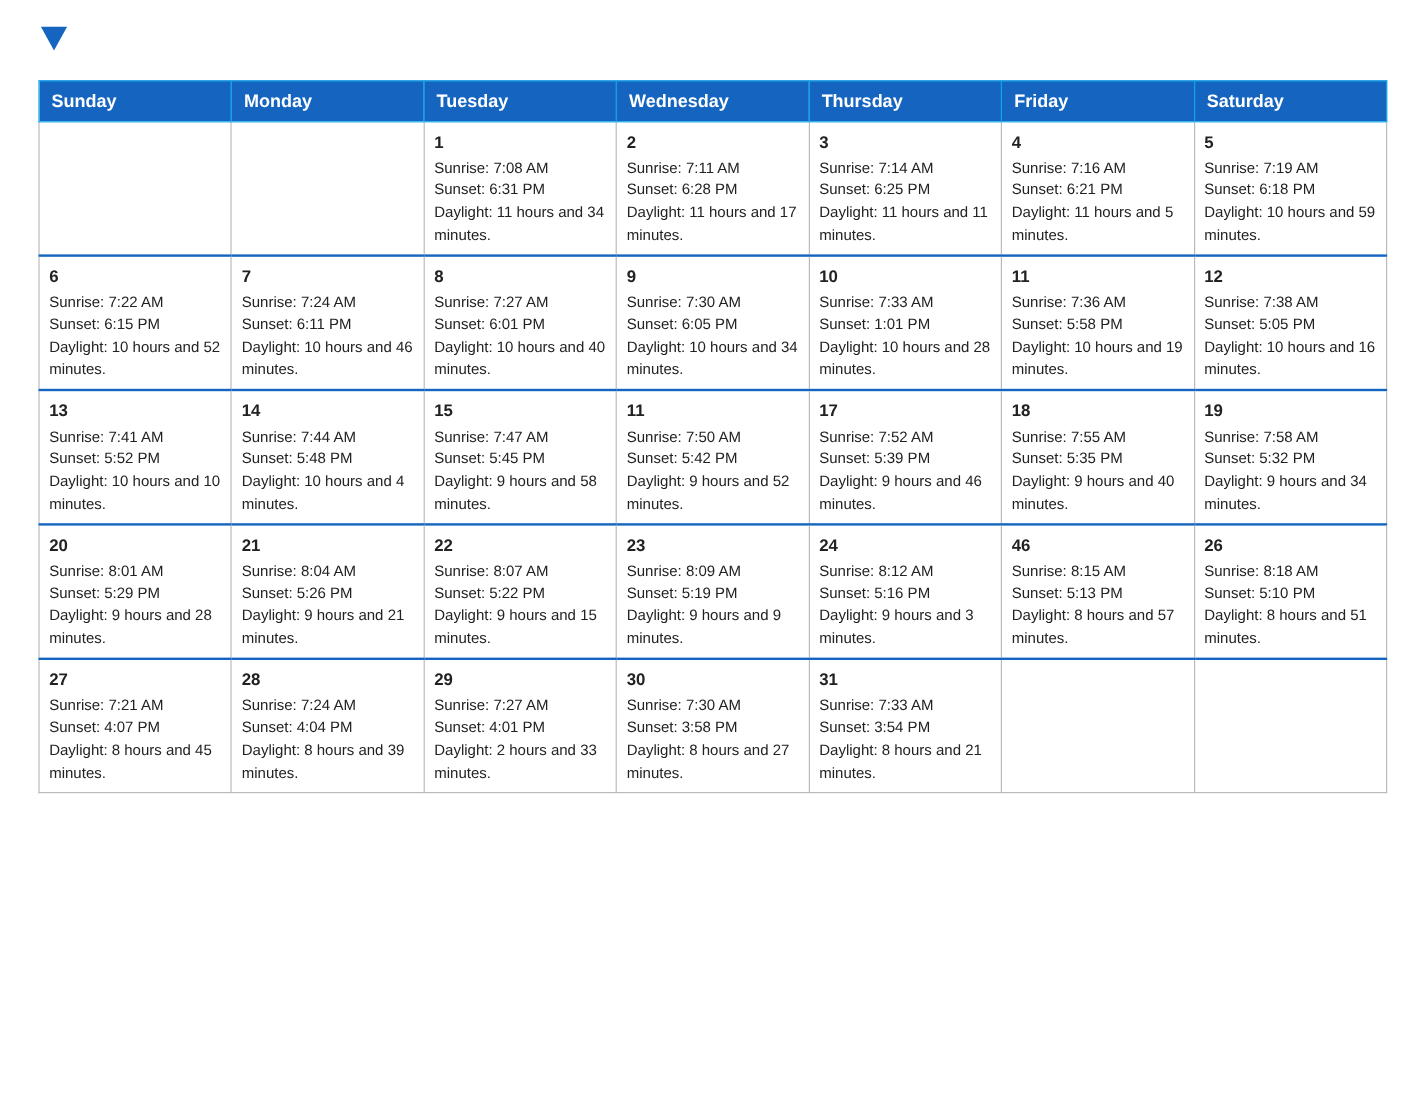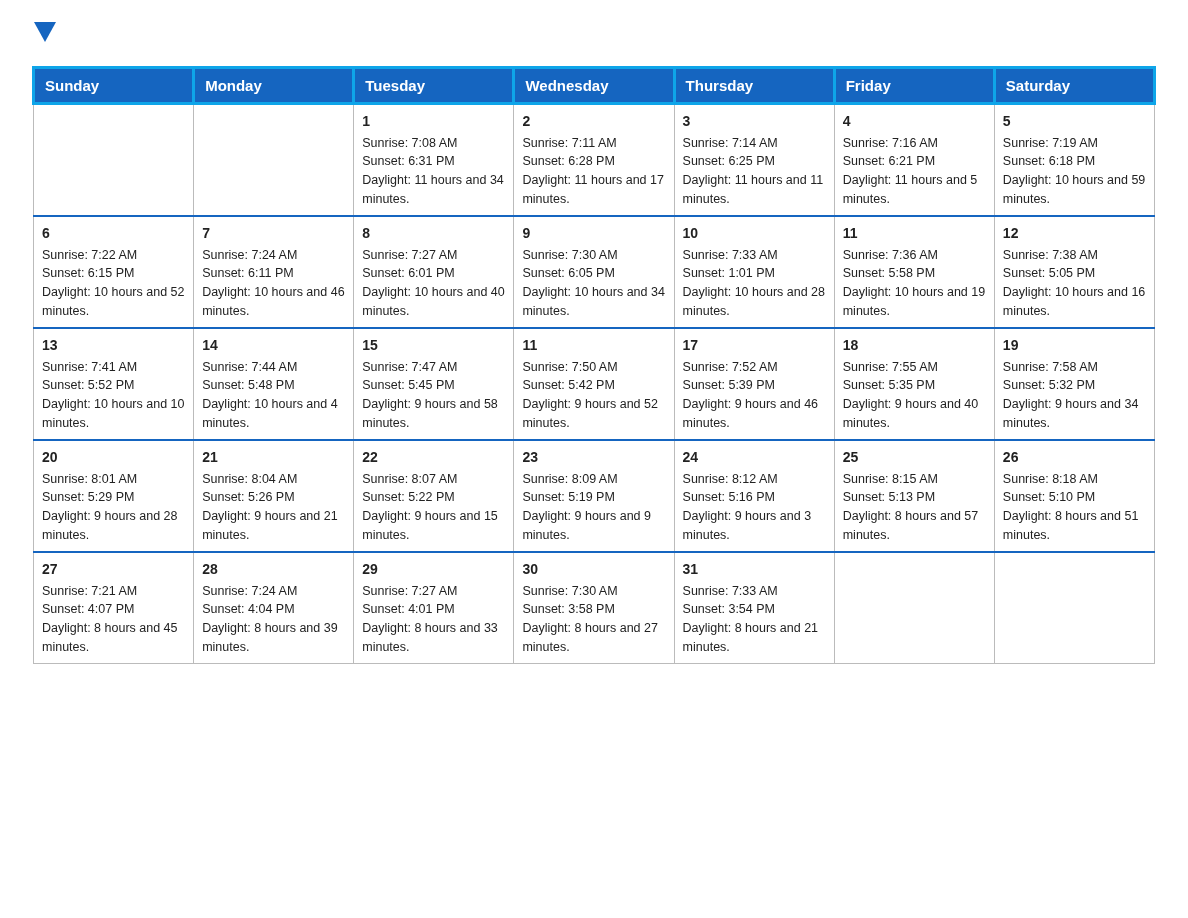--- a/index.html
+++ b/index.html
@@ -54,21 +54,21 @@
       border-collapse: collapse;
       border: 1px solid #999;
     }
     .calendar th {
       background-color: #1565c0;
       color: #fff;
       font-size: 15px;
       font-weight: bold;
       padding: 8px 10px;
       text-align: left;
-      border: 3px solid #0ea5e9;
+      border: 1px solid #0ea5e9;
     }
     .calendar td {
       vertical-align: top;
       padding: 6px 8px;
       border: 1px solid #bbb;
       width: calc(100% / 7);
       height: 110px;
       font-size: 12.5px;
       color: #222;
       line-height: 1.5;
@@ -146,26 +146,26 @@
         <td><span class="day-num">17</span><span>Sunrise: 7:52 AM</span><br><span>Sunset: 5:39 PM</span><br><span>Daylight: 9 hours and 46 minutes.</span></td>
         <td><span class="day-num">18</span><span>Sunrise: 7:55 AM</span><br><span>Sunset: 5:35 PM</span><br><span>Daylight: 9 hours and 40 minutes.</span></td>
         <td><span class="day-num">19</span><span>Sunrise: 7:58 AM</span><br><span>Sunset: 5:32 PM</span><br><span>Daylight: 9 hours and 34 minutes.</span></td>
       </tr>
       <tr class="row-separator">
         <td><span class="day-num">20</span><span>Sunrise: 8:01 AM</span><br><span>Sunset: 5:29 PM</span><br><span>Daylight: 9 hours and 28 minutes.</span></td>
         <td><span class="day-num">21</span><span>Sunrise: 8:04 AM</span><br><span>Sunset: 5:26 PM</span><br><span>Daylight: 9 hours and 21 minutes.</span></td>
         <td><span class="day-num">22</span><span>Sunrise: 8:07 AM</span><br><span>Sunset: 5:22 PM</span><br><span>Daylight: 9 hours and 15 minutes.</span></td>
         <td><span class="day-num">23</span><span>Sunrise: 8:09 AM</span><br><span>Sunset: 5:19 PM</span><br><span>Daylight: 9 hours and 9 minutes.</span></td>
         <td><span class="day-num">24</span><span>Sunrise: 8:12 AM</span><br><span>Sunset: 5:16 PM</span><br><span>Daylight: 9 hours and 3 minutes.</span></td>
-        <td><span class="day-num">25</span><span>Sunrise: 8:15 AM</span><br><span>Sunset: 5:13 PM</span><br><span>Daylight: 8 hours and 57 minutes.</span></td>
+        <td><span class="day-num">46</span><span>Sunrise: 8:15 AM</span><br><span>Sunset: 5:13 PM</span><br><span>Daylight: 8 hours and 57 minutes.</span></td>
         <td><span class="day-num">26</span><span>Sunrise: 8:18 AM</span><br><span>Sunset: 5:10 PM</span><br><span>Daylight: 8 hours and 51 minutes.</span></td>
       </tr>
       <tr class="row-separator">
         <td><span class="day-num">27</span><span>Sunrise: 7:21 AM</span><br><span>Sunset: 4:07 PM</span><br><span>Daylight: 8 hours and 45 minutes.</span></td>
         <td><span class="day-num">28</span><span>Sunrise: 7:24 AM</span><br><span>Sunset: 4:04 PM</span><br><span>Daylight: 8 hours and 39 minutes.</span></td>
-        <td><span class="day-num">29</span><span>Sunrise: 7:27 AM</span><br><span>Sunset: 4:01 PM</span><br><span>Daylight: 8 hours and 33 minutes.</span></td>
+        <td><span class="day-num">29</span><span>Sunrise: 7:27 AM</span><br><span>Sunset: 4:01 PM</span><br><span>Daylight: 2 hours and 33 minutes.</span></td>
         <td><span class="day-num">30</span><span>Sunrise: 7:30 AM</span><br><span>Sunset: 3:58 PM</span><br><span>Daylight: 8 hours and 27 minutes.</span></td>
         <td><span class="day-num">31</span><span>Sunrise: 7:33 AM</span><br><span>Sunset: 3:54 PM</span><br><span>Daylight: 8 hours and 21 minutes.</span></td>
         <td class="empty"></td>
         <td class="empty"></td>
       </tr>
     </tbody>
 </table>
 
 </body></html>

